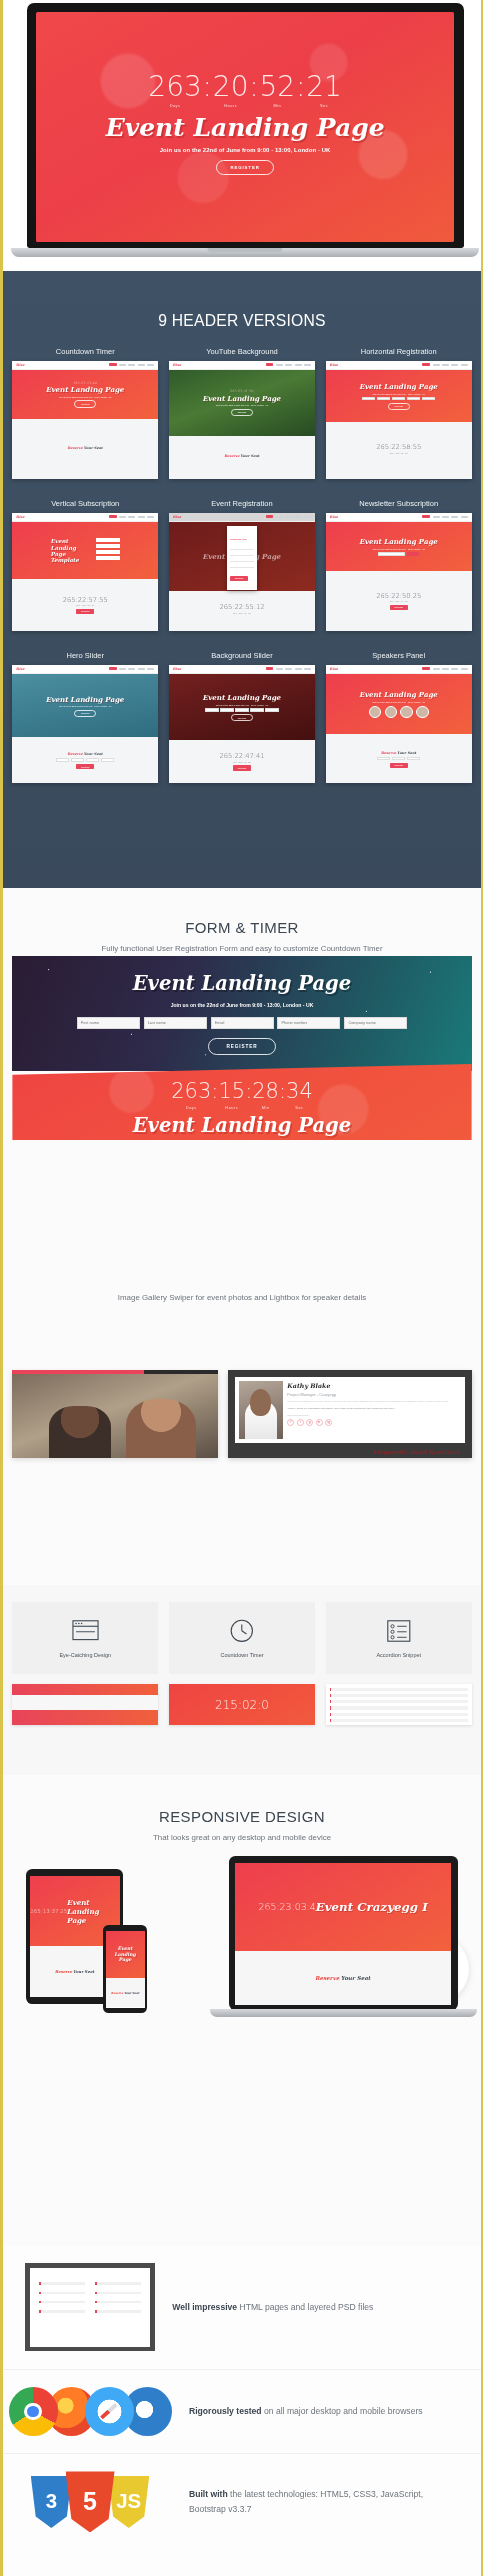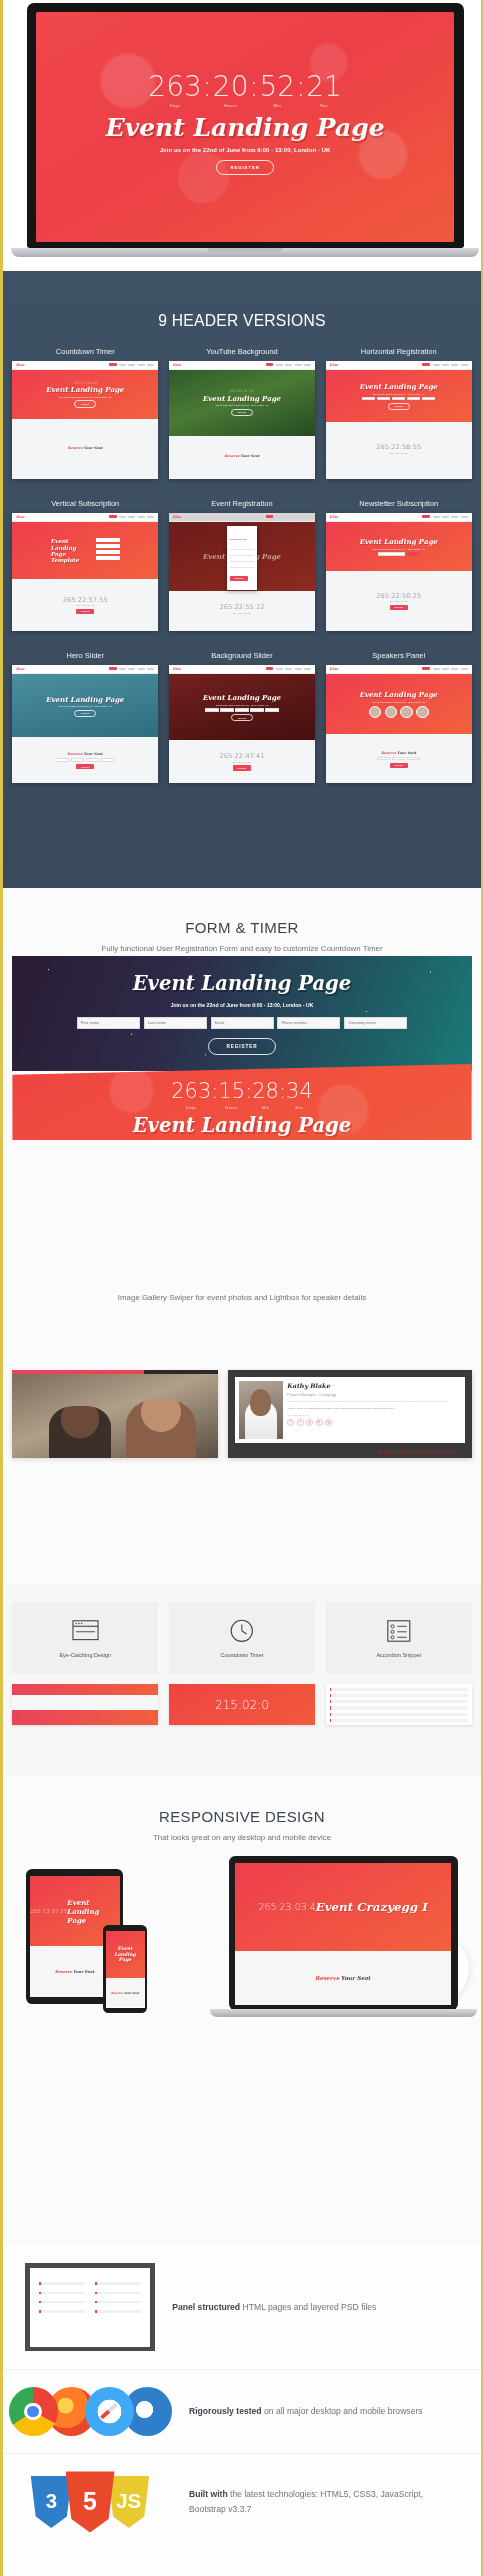--- a/index.html
+++ b/index.html
@@ -743,21 +743,21 @@
               <i style="top:42%"></i>
               <i style="top:54%"></i>
           <i style="top:18%;left:54%"></i>
               <i style="top:30%;left:54%"></i>
               <i style="top:42%;left:54%"></i>
               <i style="top:54%;left:54%"></i>
         </div>
           </div>
       </div>
       <div class="btxt">
-        <b>Panel structured</b><span> HTML pages and layered PSD files</span>
+        <b>Well impressive</b><span> HTML pages and layered PSD files</span>
       </div>
     </div>
 
     <div class="brow">
       <div class="bic">
         <div class="browsers">
           <span class="bcirc chrome"></span>
           <span class="bcirc firefox"></span>
           <span class="bcirc safari"></span>
           <span class="bcirc edge"></span>

